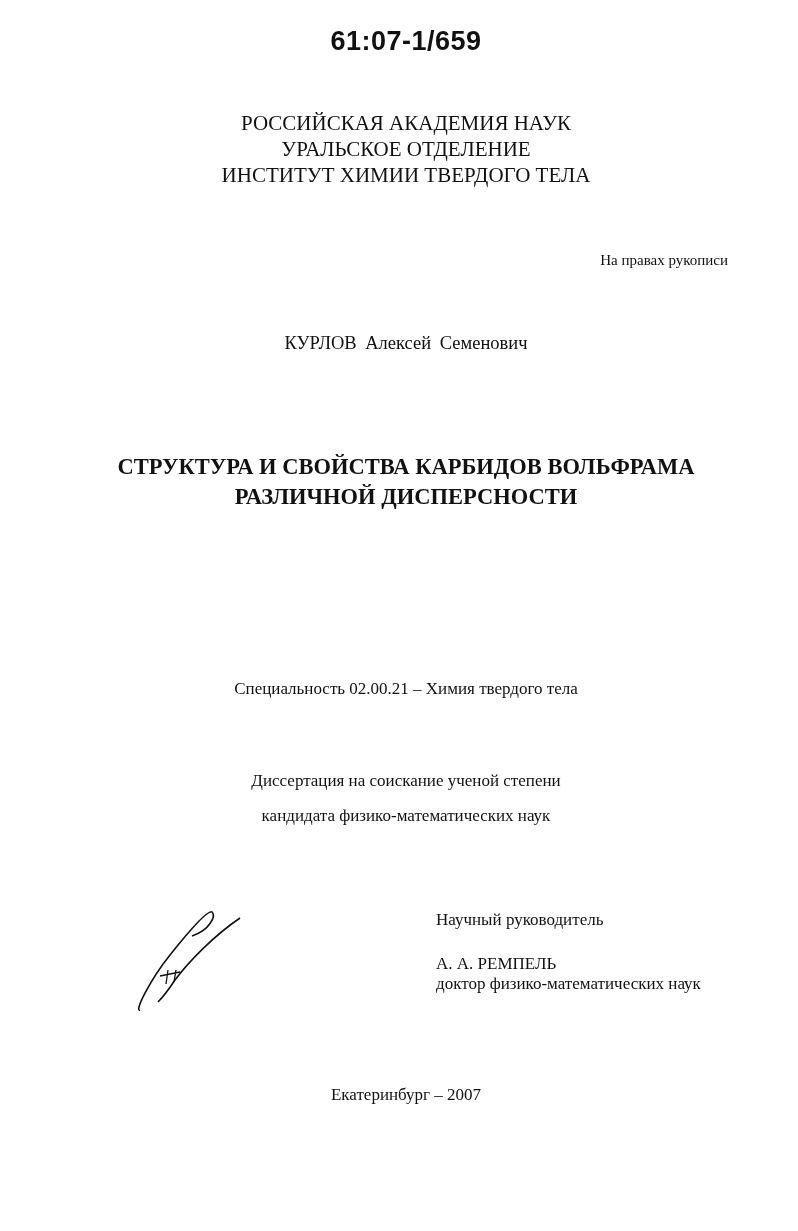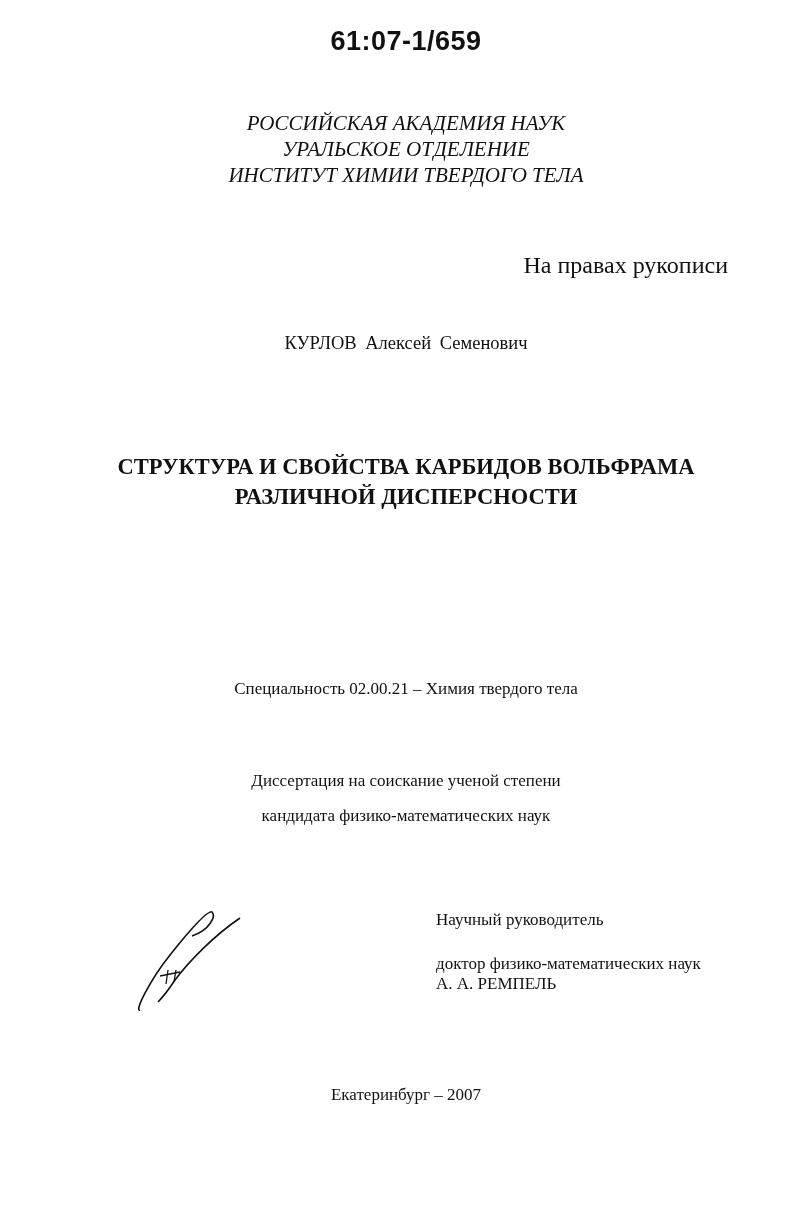--- a/index.html
+++ b/index.html
@@ -1,23 +1,23 @@
 <!DOCTYPE html>
 <html><head>
 <meta charset="utf-8">
 <style>
   html, body { margin:0; padding:0; background:#fff; }
   body { width:798px; height:1231px; position:relative; overflow:hidden;
          font-family:"Liberation Serif", serif; color:#111; }
   .abs { position:absolute; }
-  .center { left:0; width:798px; text-align:center;font-style:italic; }
+  .center { left:0; width:798px; text-align:center; }
   #code { top:26px; font-family:"Liberation Sans", sans-serif; font-weight:bold; font-size:27px; left:0; width:812px; text-align:center; letter-spacing:0.5px; }
   .org { font-size:21px; line-height:26px; }
   #org { top:110px; }
-  #rights { top:252px; right:70px; font-size:24px; }
+  #rights { top:252px; right:70px; font-size:15px; }
   #author { top:333px; left:0; width:812px; text-align:center; font-size:18.5px; word-spacing:4px; }
   #title { top:452px; left:0; width:812px; text-align:center; font-size:22.5px; font-weight:bold; line-height:30px; }
   #spec { top:679px; left:0; width:812px; text-align:center; font-size:17px; }
   #diss { top:763px; left:0; width:812px; text-align:center; font-size:17px; line-height:35px; }
   #sup { top:910px; left:436px; font-size:17px; }
   #sup .l1 { margin-bottom:24px; }
   #sup div { line-height:20px; }
   #city { top:1085px; left:0; width:812px; text-align:center; font-size:17px; }
   #sig { top:900px; left:130px; }
 </style>
@@ -49,17 +49,17 @@
 </div>
 
 <svg id="sig" class="abs" width="120" height="120" viewBox="0 0 120 120">
   <path d="M10 110 C 4 112, 20 80, 40 55 C 60 30, 78 10, 82 12 C 86 16, 80 30, 62 36" fill="none" stroke="#111" stroke-width="1.6"></path>
   <path d="M110 18 C 85 35, 60 60, 45 80 C 35 95, 30 100, 28 102" fill="none" stroke="#111" stroke-width="1.6"></path>
   <path d="M38 70 L 36 84 M 46 70 L 44 82 M 30 76 L 50 72" fill="none" stroke="#111" stroke-width="1.3"></path>
 </svg>
 
 <div id="sup" class="abs">
   <div class="l1">Научный руководитель</div>
+  <div>А. А. РЕМПЕЛЬ</div>
   <div>доктор физико-математических наук</div>
-  <div>А. А. РЕМПЕЛЬ</div>
 </div>
 
 <div id="city" class="abs">Екатеринбург – 2007</div>
 
 </body></html>

